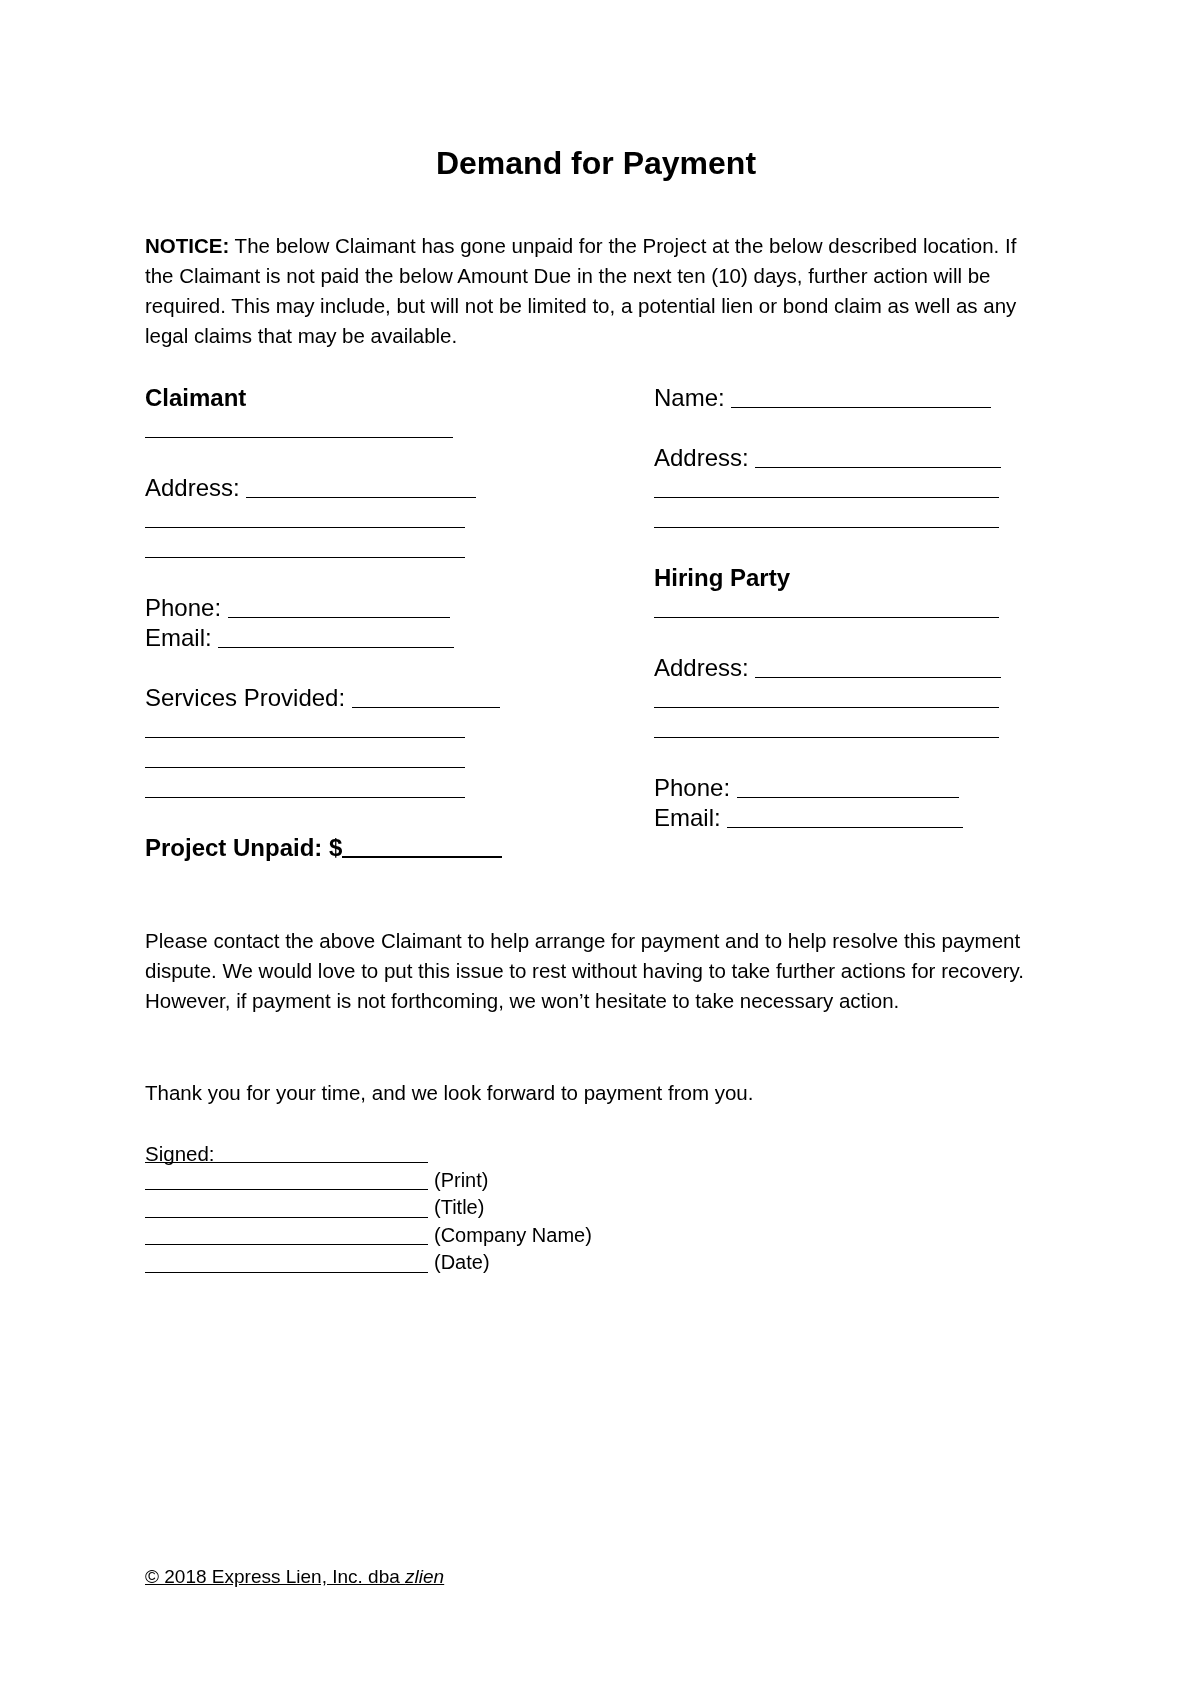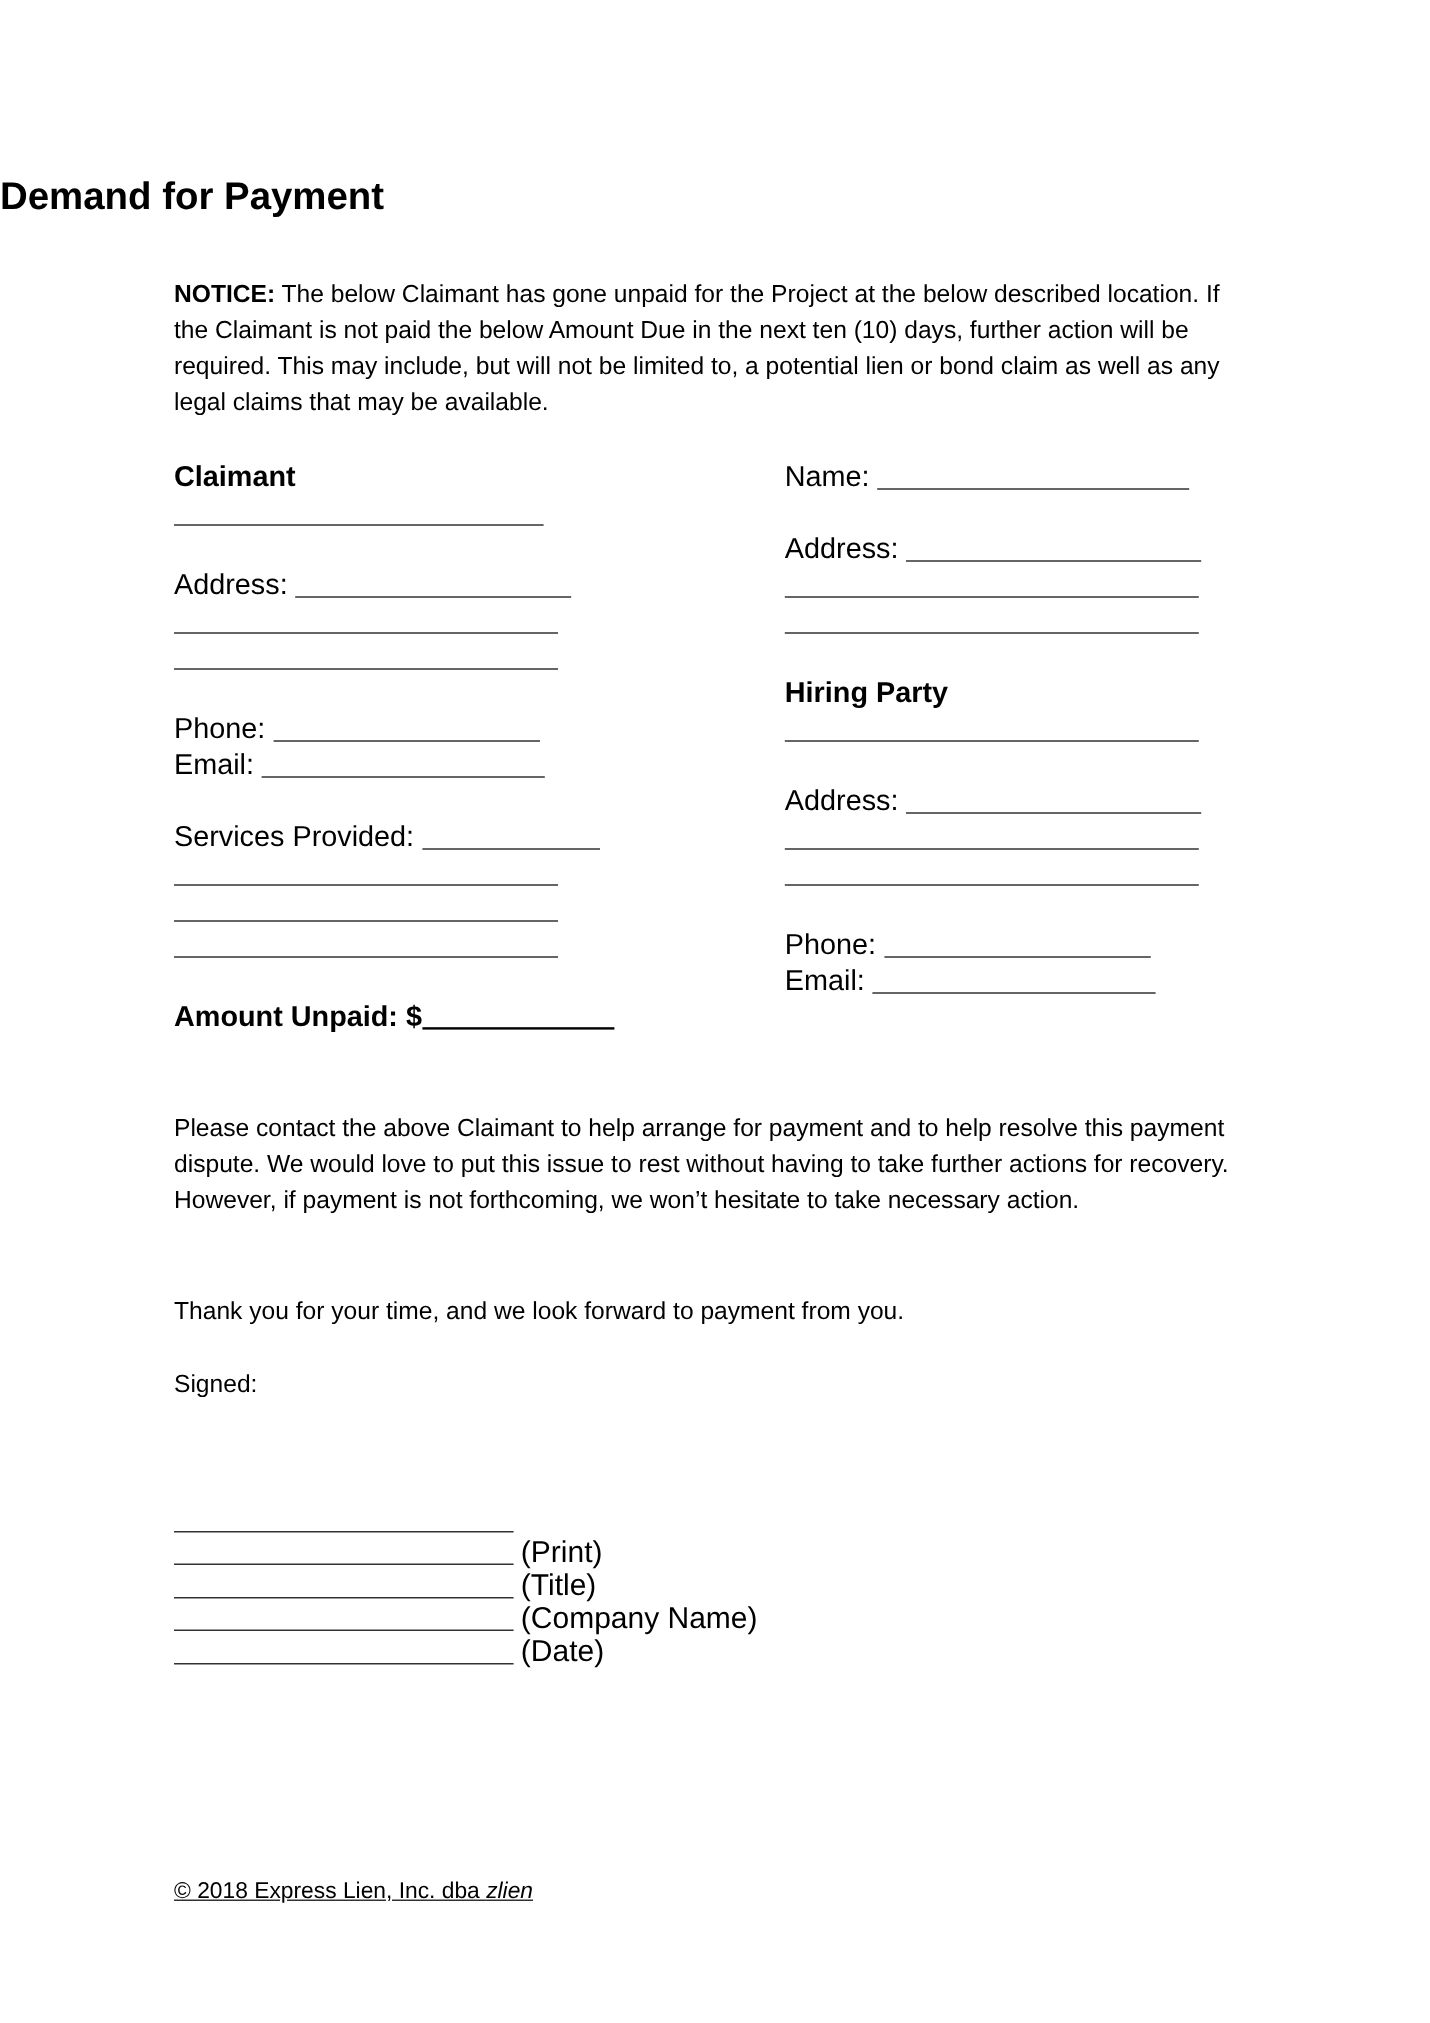--- a/index.html
+++ b/index.html
@@ -19,21 +19,21 @@
       position: absolute;
       left: 0; top: 0;
       width: 1192px;
       height: 1686px;
       background: #ffffff;
     }
     .title {
       position: absolute;
       left: 0; right: 0;
       top: 143px;
-      text-align: left;
+      text-align: center;
       font-size: 32px;
       font-weight: bold;
       line-height: 40px;
     }
     .para {
       position: absolute;
       left: 145px;
       width: 900px;
       font-size: 20.5px;
       line-height: 30px;
@@ -66,22 +66,22 @@
       border-bottom: 1.3px solid #000;
       height: 22px;
       margin-bottom: 5px;
     }
     .line.bold { border-bottom-width: 2.4px; }
     .amount { font-weight: bold; }
 
     .sig-block {
       position: absolute;
       left: 145px;
-      top: 1253px;
-      font-size: 25px;
+      top: 1139px;
+      font-size: 20px;
       line-height: 27.5px;
     }
     .sig-row {
       height: 27.5px;
       display: flex;
       align-items: flex-end;
       white-space: nowrap;
     }
     .sig-row .line {
       width: 283px;
@@ -145,21 +145,21 @@
       <span class="line" style="width:320px"></span>
     </div>
     <div class="row">
       <span class="line" style="width:320px"></span>
     </div>
     <div class="row">
       <span class="line" style="width:320px"></span>
     </div>
     <div class="row gap"></div>
     <div class="row">
-      <span class="label amount">Amount Unpaid: $</span>
+      <span class="label amount">Project Unpaid: $</span>
       <span class="line bold" style="width:160px"></span>
     </div>
   </div>
 
   <div class="col right">
     <div class="row">
       <span class="label">Name: </span>
       <span class="line" style="width:260px"></span>
     </div>
     <div class="row gap"></div>

